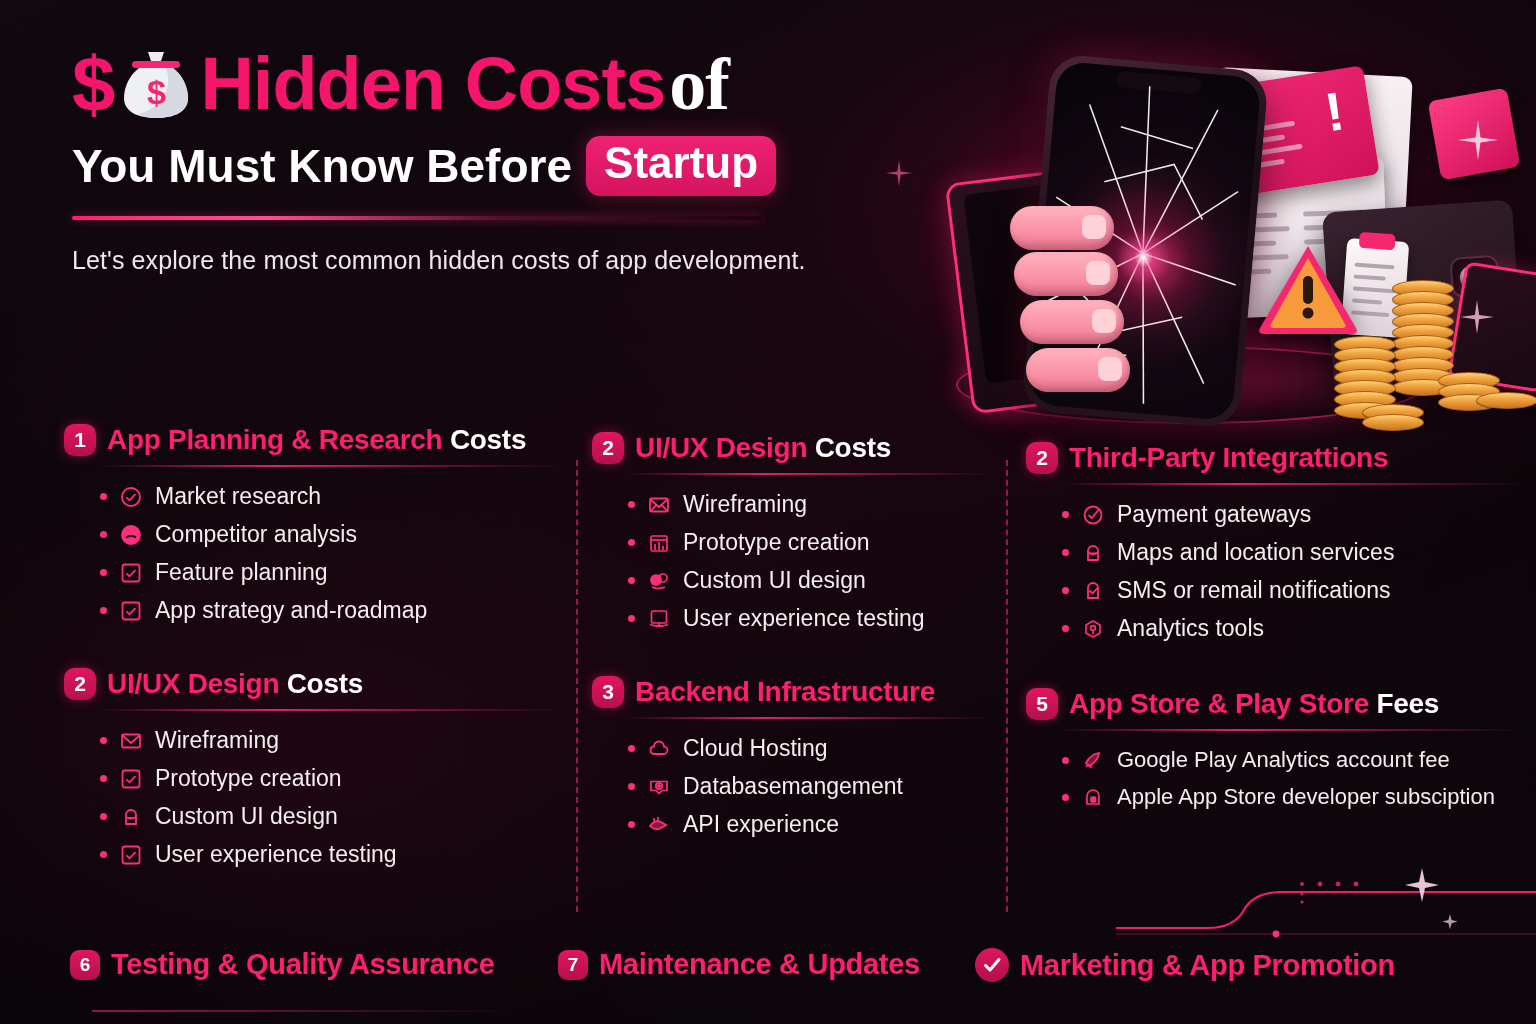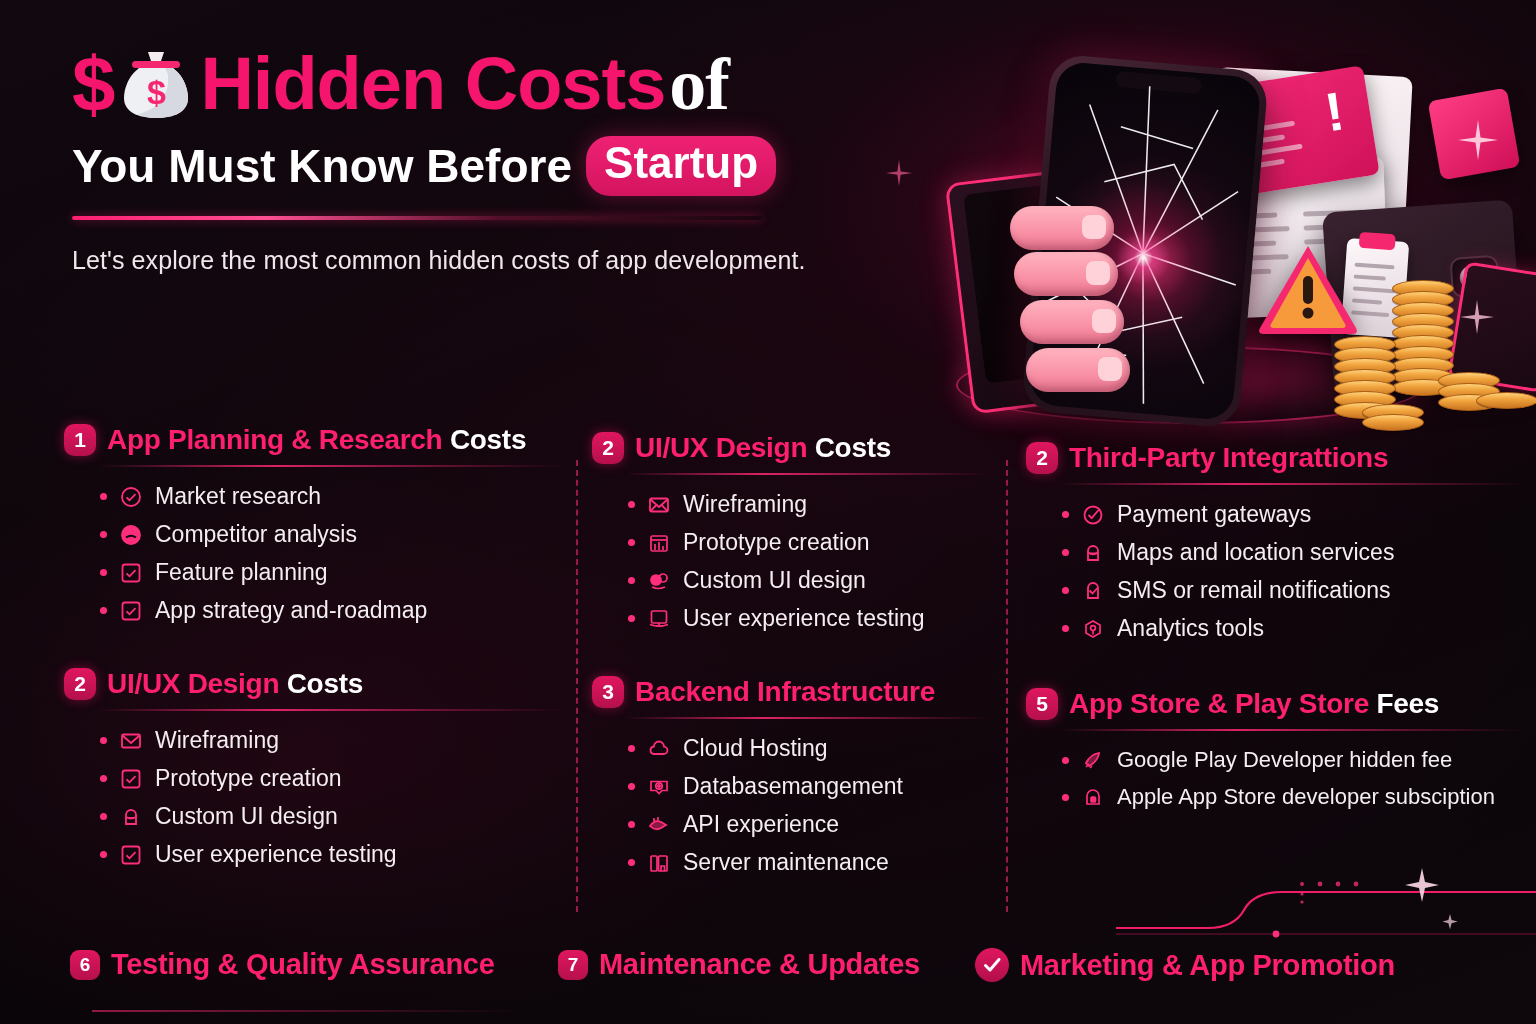--- a/index.html
+++ b/index.html
@@ -44,21 +44,21 @@
   .title-l2{
     font-size:74px; font-weight:700; color:#fff; line-height:1.05; letter-spacing:-1px;
     margin-top:6px;
   }
   .title-l3{
     font-size:46px; font-weight:600; color:#fff; margin-top:14px;
     display:flex; align-items:center; gap:14px; white-space:nowrap;
   }
   .pill{
     background:linear-gradient(180deg,#ef2173 0%,#d4145f 100%);
-    color:#fff; border-radius:24px; padding:2px 18px 7px 18px;
+    color:#fff; border-radius:14px; padding:2px 18px 7px 18px;
     font-weight:700; font-size:44px; line-height:1.15;
     box-shadow:0 0 22px rgba(239,33,115,.35);
   }
   .rule{
     margin-top:20px; height:4px; width:690px; border-radius:3px;
     background:linear-gradient(90deg,#ff1f72 0%, #ff4f93 28%, rgba(200,30,90,.35) 62%, rgba(120,20,60,0) 100%);
     box-shadow:0 0 10px rgba(255,40,110,.45);
   }
   .subtitle{
     margin-top:26px; font-size:25px; color:#efe7ec; font-weight:400; letter-spacing:.1px;
@@ -634,31 +634,20 @@
             <span class="dot"></span>
             <span class="ico">
                 <svg width="24" height="24" viewBox="0 0 24 24" fill="none" stroke="#ff2e7c" stroke-width="1.7">
                   <path d="M3 13 q5-7 11-4 l5 3 -5 3 q-6 3-11-2 z" fill="#ff2e7c" opacity=".5"></path>
                   <path d="M3 13 q5-7 11-4 l5 3 -5 3 q-6 3-11-2 z"></path>
                   <path d="M7 8 v-3 M11 7 v-3"></path>
                 </svg>
               </span>
             <span>API experience</span>
           </li>
-          <li>
-            <span class="dot"></span>
-            <span class="ico">
-                <svg width="24" height="24" viewBox="0 0 24 24" fill="none" stroke="#ff2e7c" stroke-width="1.7">
-                  <rect x="4" y="5" width="6" height="15" rx="1"></rect>
-                  <rect x="11.5" y="5" width="8.5" height="15" rx="1"></rect>
-                  <path d="M14 20 v-5 h3.5 v5"></path>
-                </svg>
-              </span>
-            <span>Server maintenance</span>
-          </li>
         </ul>
       </div>
     </div>
 
     <div class="col c3" style="top:18px;">
       <div class="sec">
         <div class="sec-head">
           <span class="badge">2</span>
           <span class="sec-title">
             <span class="t-pink">Third-Party Integrattions</span>
@@ -722,21 +711,21 @@
         <ul class="items">
           <li style="font-size:22px;">
             <span class="dot"></span>
             <span class="ico">
                 <svg width="24" height="24" viewBox="0 0 24 24" fill="none" stroke="#ff2e7c" stroke-width="1.7">
                   <path d="M5 15 q5-9 13-10 -1 8-10 13 z" fill="#ff2e7c" opacity=".45"></path>
                   <path d="M5 15 q5-9 13-10 -1 8-10 13 z"></path>
                   <path d="M5 19 l3-3 M9 20 l2-2"></path>
                 </svg>
               </span>
-            <span>Google Play Developer hidden fee</span>
+            <span>Google Play Analytics account fee</span>
           </li>
           <li style="font-size:22px;">
             <span class="dot"></span>
             <span class="ico">
                 <svg width="24" height="24" viewBox="0 0 24 24" fill="none" stroke="#ff2e7c" stroke-width="1.7">
                   <path d="M6 11 a6 6 0 0 1 12 0 v8 h-12 z"></path>
                   <rect x="10" y="12" width="4.5" height="5" rx="1" fill="#ff2e7c"></rect>
                 </svg>
               </span>
             <span>Apple App Store developer subsciption</span>

